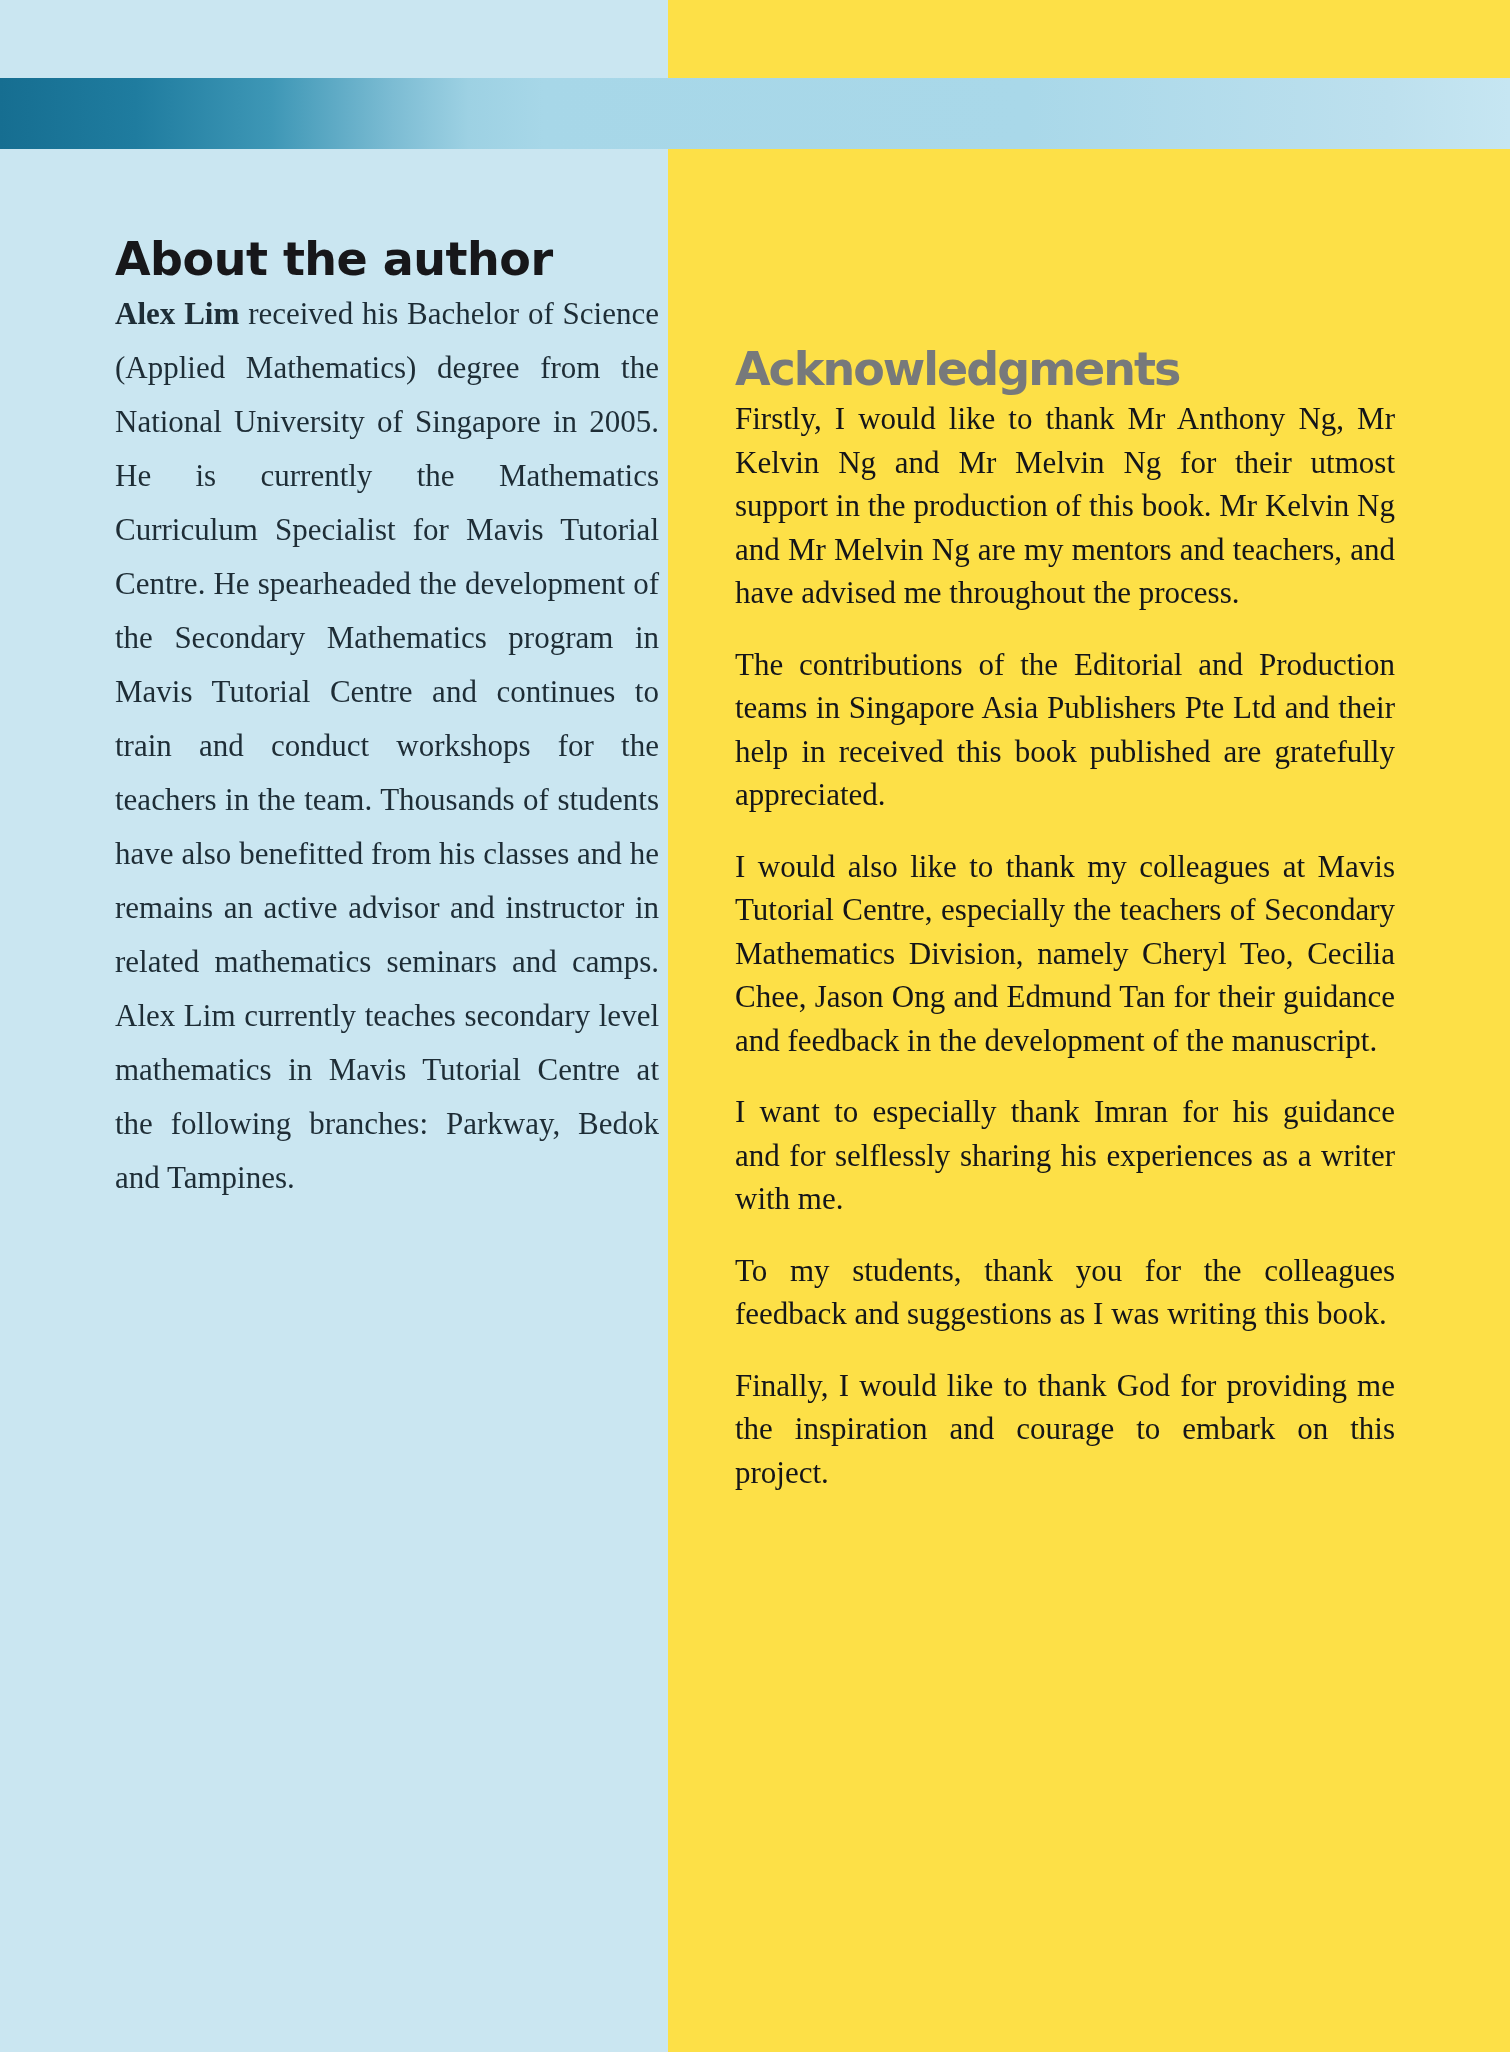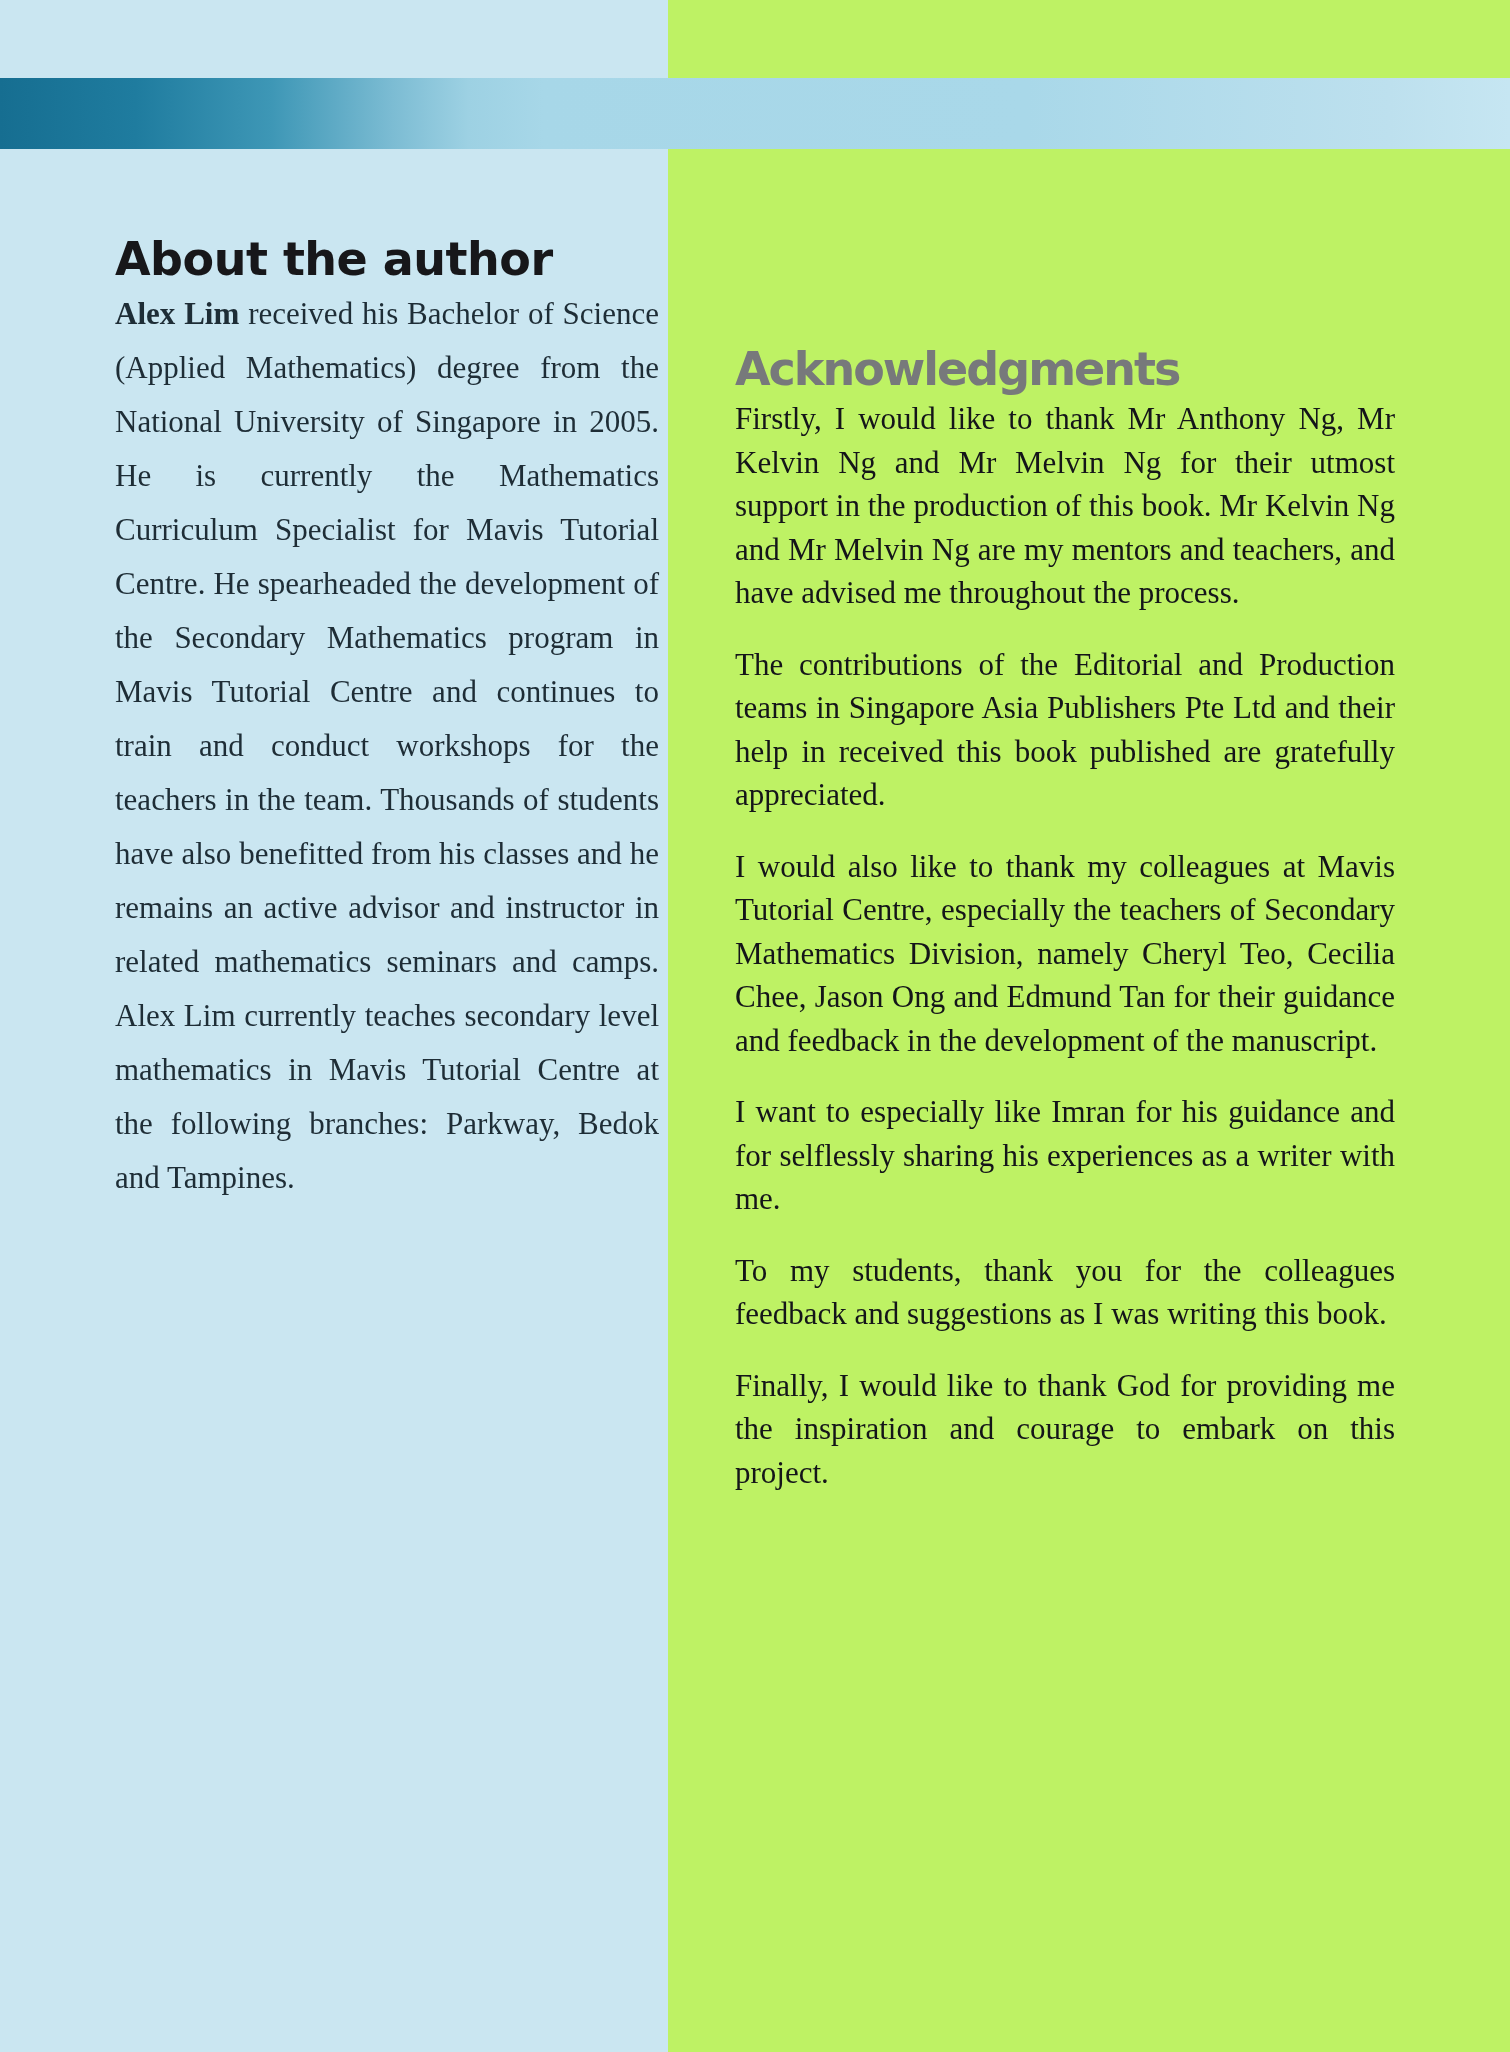--- a/index.html
+++ b/index.html
@@ -1,20 +1,20 @@
 <!DOCTYPE html>
 <html><head>
 <meta charset="utf-8">
 <style>
   html, body { margin: 0; padding: 0; background: #ffffff; }
   .page {
     position: relative;
     width: 1510px;
     height: 2052px;
-    background: #bef264;
+    background: #fde047;
     overflow: hidden;
     font-family: "Liberation Serif", serif;
   }
   .left-panel {
     position: absolute;
     left: 0; top: 0;
     width: 668px; height: 2052px;
     background: #cae6f1;
   }
   .gradient-band {
@@ -82,18 +82,18 @@
   <h1 class="about-heading">About the author</h1>
 
   <p class="about-bio"><span class="bold">Alex Lim</span><span> received his Bachelor of Science (Applied Mathematics) degree from the National University of Singapore in 2005. He is currently the Mathematics Curriculum Specialist for Mavis Tutorial Centre. He spearheaded the development of the Secondary Mathematics program in Mavis Tutorial Centre and continues to train and conduct workshops for the teachers in the team. Thousands of students have also benefitted from his classes and he remains an active advisor and instructor in related mathematics seminars and camps. Alex Lim currently teaches secondary level mathematics in Mavis Tutorial Centre at the following branches: </span><span class="it">Parkway</span><span>, </span><span class="it">Bedok</span><span> and </span><span class="it">Tampines</span><span>.</span></p>
 
   <h2 class="ack-heading">Acknowledgments</h2>
 
   <div class="ack-body">
     <p>Firstly, I would like to thank Mr Anthony Ng, Mr Kelvin Ng and Mr Melvin Ng for their utmost support in the production of this book. Mr Kelvin Ng and Mr Melvin Ng are my mentors and teachers, and have advised me throughout the process.</p>
     <p>The contributions of the Editorial and Production teams in Singapore Asia Publishers Pte Ltd and their help in received this book published are gratefully appreciated.</p>
     <p>I would also like to thank my colleagues at Mavis Tutorial Centre, especially the teachers of Secondary Mathematics Division, namely Cheryl Teo, Cecilia Chee, Jason Ong and Edmund Tan for their guidance and feedback in the development of the manuscript.</p>
-    <p>I want to especially like Imran for his guidance and for selflessly sharing his experiences as a writer with me.</p>
+    <p>I want to especially thank Imran for his guidance and for selflessly sharing his experiences as a writer with me.</p>
     <p>To my students, thank you for the colleagues feedback and suggestions as I was writing this book.</p>
     <p>Finally, I would like to thank God for providing me the inspiration and courage to embark on this project.</p>
   </div>
 
 </div>
 
 </body></html>

